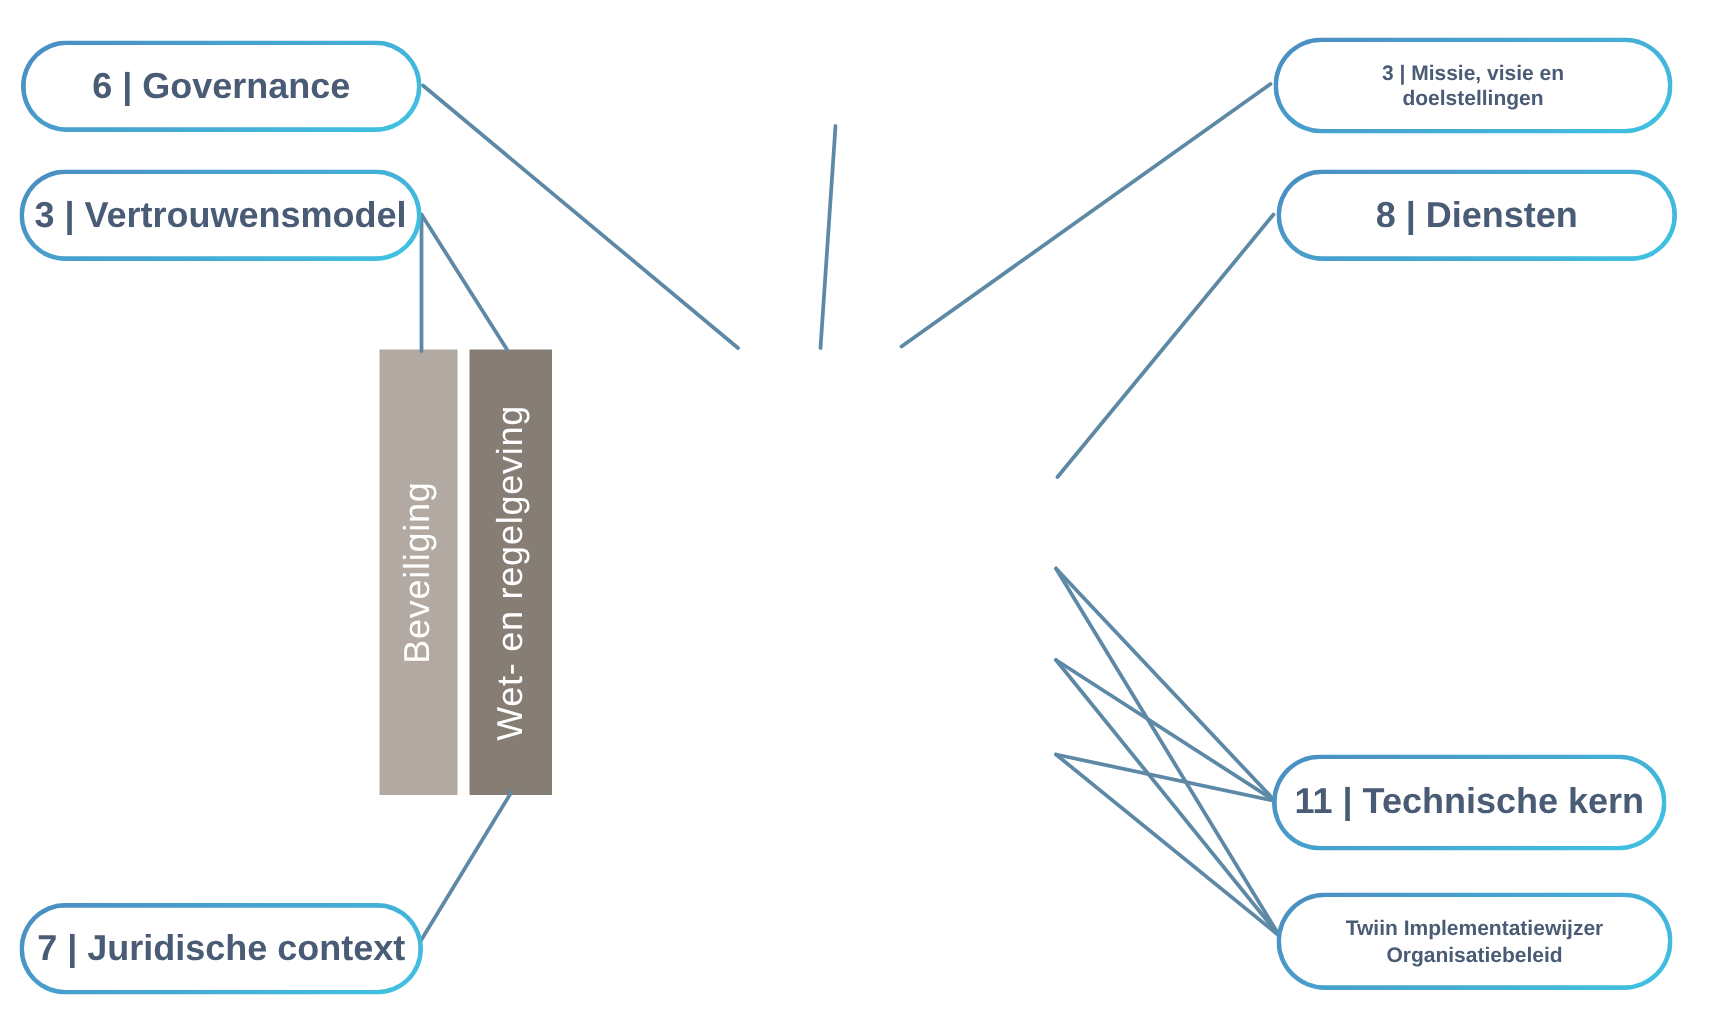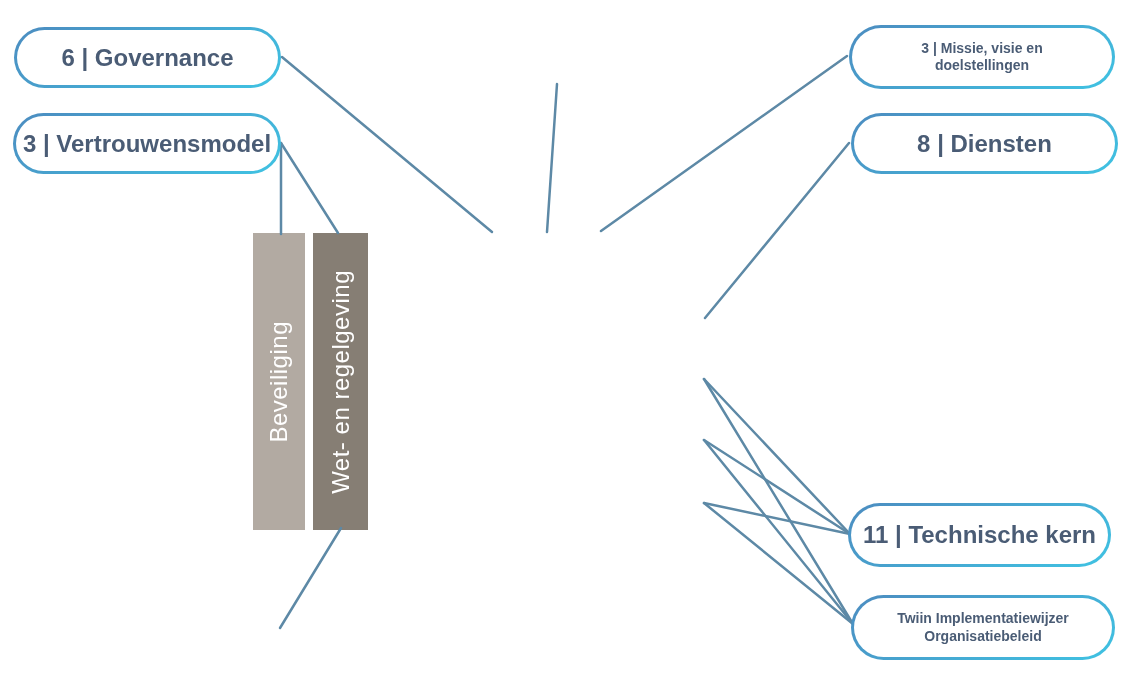--- a/index.html
+++ b/index.html
@@ -142,14 +142,15 @@
   </div>
 
   <div class="pill governance">6 | Governance</div>
   <div class="pill vertrouwensmodel">3 | Vertrouwensmodel</div>
   <div class="pill missie small">3 | Missie, visie en
 doelstellingen</div>
   <div class="pill diensten">8 | Diensten</div>
   <div class="pill technische-kern">11 | Technische kern</div>
   <div class="pill twiin small">Twiin Implementatiewijzer
 Organisatiebeleid</div>
+  <div class="pill juridische">7 | Juridische context</div>
 
 </div>
 
 </body></html>

